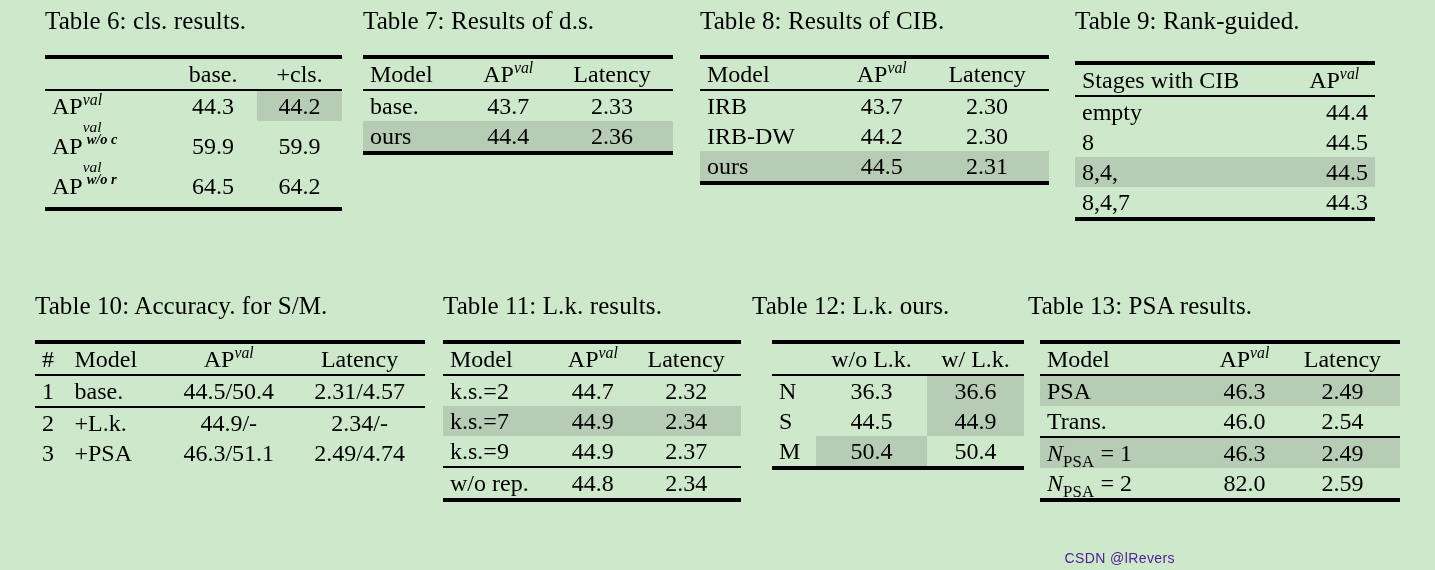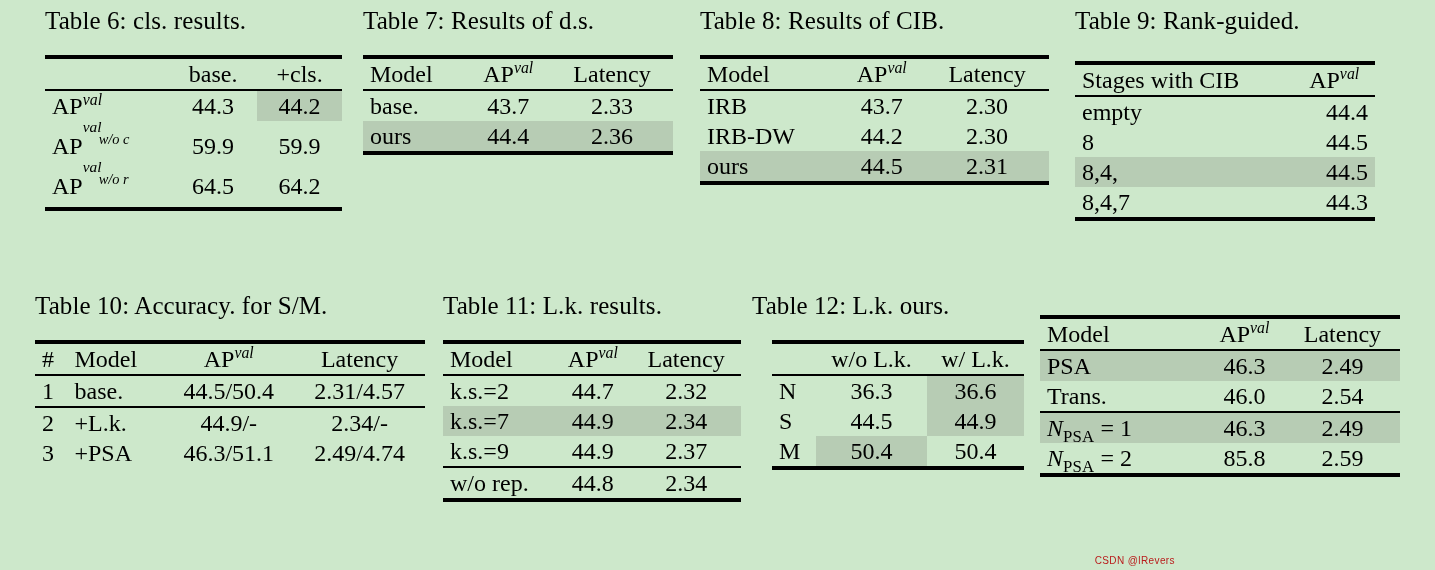--- a/index.html
+++ b/index.html
@@ -57,32 +57,32 @@
   .apstack {
     display: inline-block;
     position: relative;
     vertical-align: baseline;
   }
   .apstack .s1 {
     position: absolute; left: 0; top: -0.72em;
     font-style: italic; font-size: 0.64em; white-space: nowrap;
   }
   .apstack .s2 {
-    position: absolute; left: 16px; top: 0.16em;
-    font-style: italic; font-size: 0.60em; white-space: nowrap;
+    position: absolute; left: 4px; top: 0.16em;
+    font-style: italic; font-size: 0.60em; white-space: nowrap; font-weight: bold;
   }
   .nvar { font-style: italic; }
   .scaps { font-size: 0.70em; vertical-align: sub; line-height: 0; letter-spacing: 0.2px; }
 
   .watermark {
     position: absolute;
     right: 6px; bottom: 4px;
     font-family: "Liberation Sans", sans-serif;
-    font-size: 10px;
-    color: #b91c1c;
+    font-size: 14px;
+    color: #4c1d95;
     letter-spacing: 0.4px;
     white-space: nowrap;
   }
 </style>
 </head>
 <body>
 
 <div class="page">
 
   <div class="tbl" style="left:45px; top:8px;">
@@ -301,20 +301,21 @@
       <tr class="botrule">
         <td class="lft">M</td>
         <td class="ctr hl">50.4</td>
         <td class="ctr">50.4</td>
       </tr>
     </tbody>
       </table>
   </div>
 
   <div class="tbl" style="left:1028px; top:293px;">
+    <div class="caption">Table 13: PSA results.</div>
     <table class="rt" style="margin-top:22px; width:360px; margin-left:12px;">
       <tbody>
           <tr class="toprule">
         <td class="lft" style="width:150px;">Model</td>
         <td class="ctr">
           <span>AP</span><span class="sup">val</span>
         </td>
         <td class="ctr">Latency</td>
       </tr>
       <tr class="midrule">
@@ -331,21 +332,21 @@
         <td class="lft hl">
           <span class="nvar">N</span><span class="scaps">PSA</span><span> = 1</span>
         </td>
         <td class="ctr hl">46.3</td>
         <td class="ctr hl">2.49</td>
       </tr>
       <tr class="botrule">
         <td class="lft">
           <span class="nvar">N</span><span class="scaps">PSA</span><span> = 2</span>
         </td>
-        <td class="ctr">85.8</td>
+        <td class="ctr">82.0</td>
         <td class="ctr">2.59</td>
       </tr>
     </tbody>
       </table>
   </div>
 
   <div class="watermark">CSDN @lRevers</div>
 
 </div>
 

